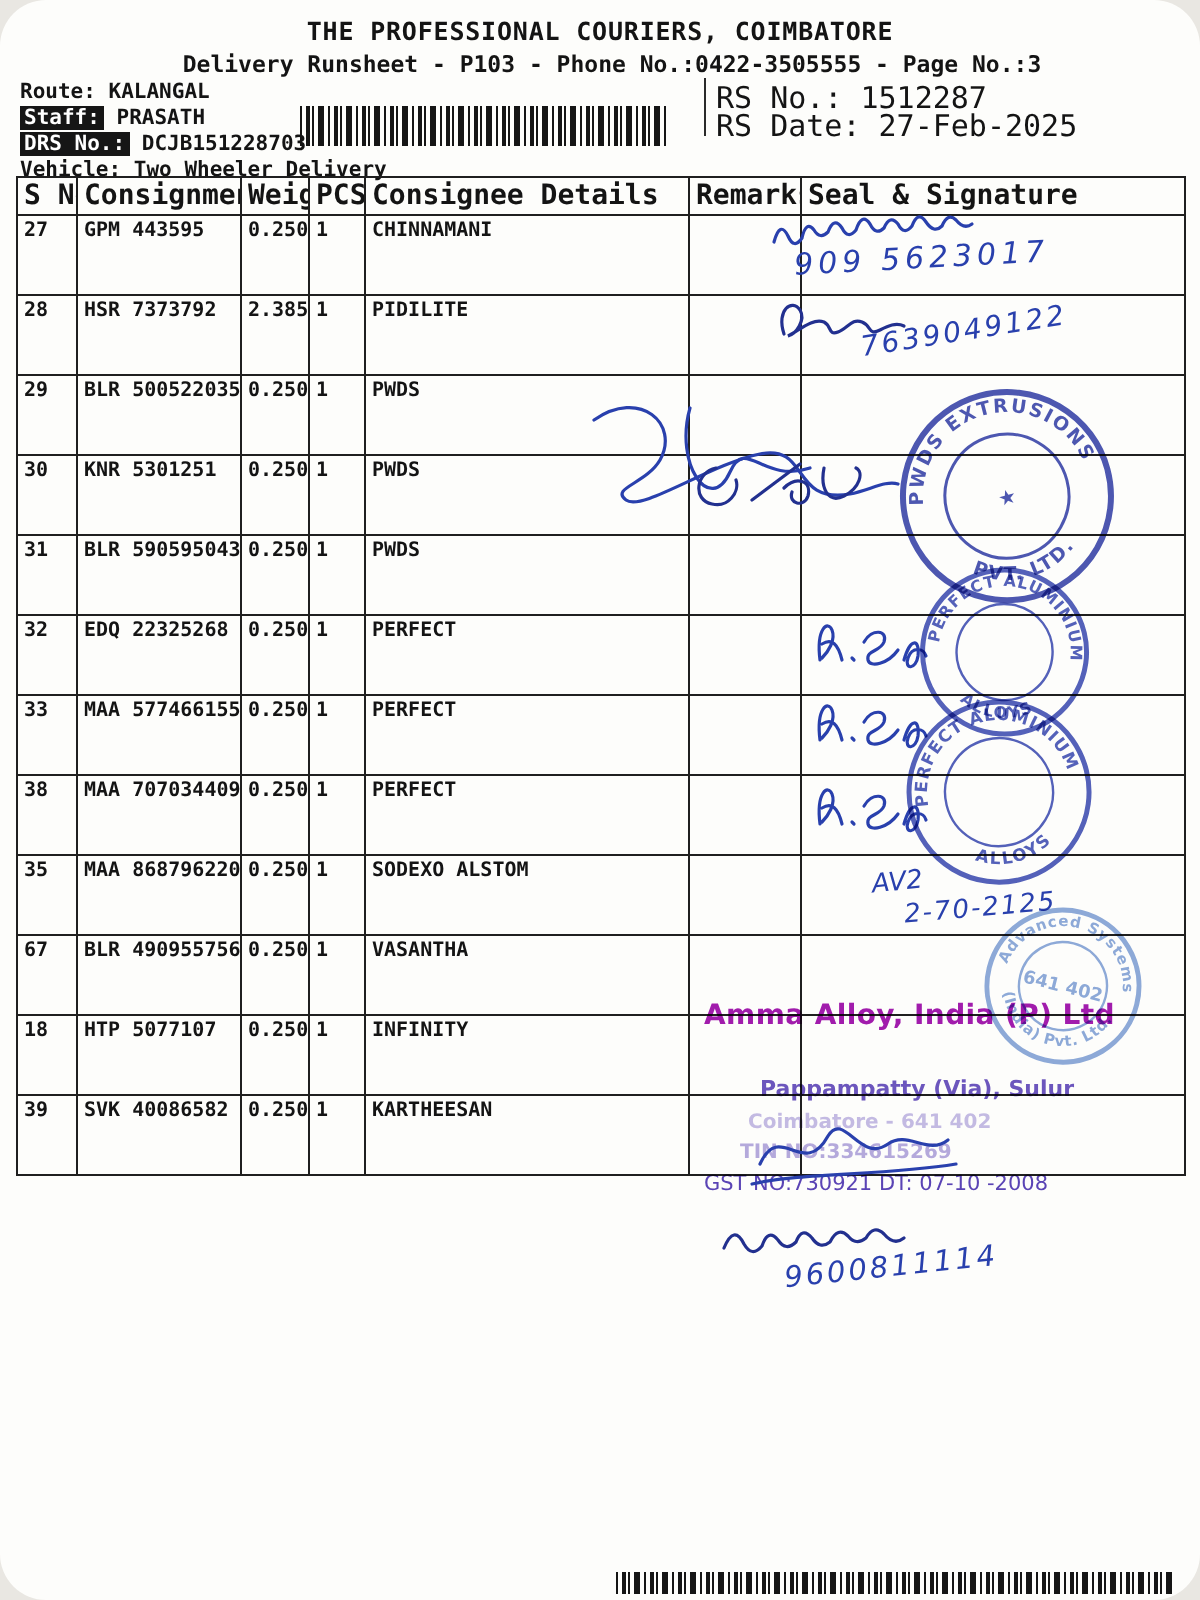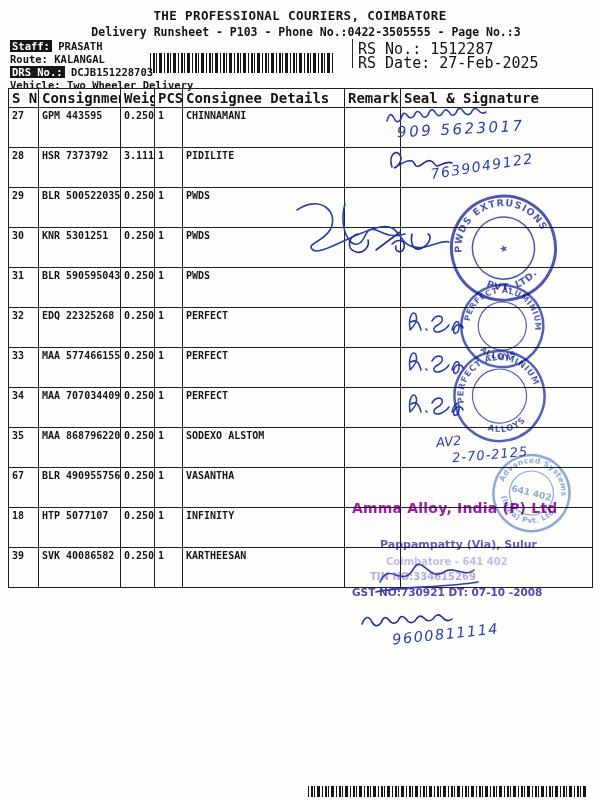--- a/index.html
+++ b/index.html
@@ -1,17 +1,17 @@
 <!DOCTYPE html>
 <html><head>
 <meta charset="utf-8">
 <style>
   *{margin:0;padding:0;box-sizing:border-box;}
   html,body{width:600px;height:800px;background:#e9e7e2;}
-  .page{position:relative;width:600px;height:800px;background:#fdfdfb;font-family:"DejaVu Sans Mono","Liberation Mono",monospace;color:#141414;overflow:hidden;}
+  .page{position:relative;width:600px;height:800px;background:#fdfdfb;font-family:"DejaVu Sans Mono","Liberation Mono",monospace;color:#141414;overflow:hidden;border-radius:23px;}
 
   .title{position:absolute;top:8px;left:0;right:0;text-align:center;font-weight:bold;font-size:12.5px;letter-spacing:.4px;}
   .subtitle{position:absolute;top:25px;left:0;right:0;text-align:center;font-weight:bold;font-size:11.5px;margin-left:12px;}
 
   .meta{position:absolute;left:10px;top:40px;font-size:10.5px;font-weight:bold;line-height:13px;white-space:nowrap;}
   .meta .mline{height:13px;}
   .inv{background:#161616;color:#fff;padding:0 2px;}
   .rsblock{position:absolute;left:358px;top:42px;font-size:15px;font-weight:normal;line-height:14px;white-space:nowrap;}
   .vline{position:absolute;left:352px;top:39px;width:1px;height:29px;background:#2a2a2a;}
 
@@ -29,33 +29,33 @@
   .sig path{fill:none;stroke:#2940ad;stroke-width:1.6;stroke-linecap:round;}
   .sig.dark path{stroke:#22308f;}
 
   .stamp{position:absolute;opacity:.85;mix-blend-mode:multiply;}
   .stamp text{font-family:"DejaVu Sans","Liberation Sans",sans-serif;font-weight:bold;}
 
   .amma{position:absolute;font-family:"DejaVu Sans","Liberation Sans",sans-serif;white-space:nowrap;mix-blend-mode:multiply;}
   .amma-l1{font-size:14px;font-weight:bold;color:#a21caf;letter-spacing:.2px;}
   .amma-sub{font-size:11px;font-weight:bold;color:#6d57c0;}
   .amma-faint{font-size:10px;font-weight:bold;color:#6d57c0;}
-  .amma-gst{font-size:10.5px;font-weight:bold;color:#5b44b8;}
+  .amma-gst{font-size:10.5px;font-weight:normal;color:#5b44b8;}
 </style>
 </head>
 <body>
 
 <div class="page">
 
   <div class="title">THE PROFESSIONAL COURIERS, COIMBATORE</div>
   <div class="subtitle">Delivery Runsheet - P103 - Phone No.:0422-3505555 - Page No.:3</div>
 
   <div class="meta">
+    <div class="mline"><span>Route:</span> <span>KALANGAL</span></div>
     <div class="mline"><span class="inv">Staff:</span> <span>PRASATH</span></div>
-    <div class="mline"><span>Route:</span> <span>KALANGAL</span></div>
     <div class="mline"><span class="inv">DRS No.:</span> <span>DCJB151228703</span></div>
     <div class="mline"><span>Vehicle:</span> <span>Two Wheeler Delivery</span></div>
   </div>
 
   <div class="vline"></div>
 
   <div class="rsblock">
     <div><span>RS No.:</span> <span>1512287</span></div>
     <div><span>RS Date:</span> <span>27-Feb-2025</span></div>
   </div>
@@ -89,21 +89,21 @@
           <td>GPM 443595</td>
           <td>0.250</td>
           <td>1</td>
           <td>CHINNAMANI</td>
           <td></td>
           <td></td>
         </tr>
         <tr>
           <td>28</td>
           <td>HSR 7373792</td>
-          <td>3.111</td>
+          <td>2.385</td>
           <td>1</td>
           <td>PIDILITE</td>
           <td></td>
           <td></td>
         </tr>
         <tr>
           <td>29</td>
           <td>BLR 5005220359</td>
           <td>0.250</td>
           <td>1</td>
@@ -141,21 +141,21 @@
         <tr>
           <td>33</td>
           <td>MAA 577466155</td>
           <td>0.250</td>
           <td>1</td>
           <td>PERFECT</td>
           <td></td>
           <td></td>
         </tr>
         <tr>
-          <td>34</td>
+          <td>38</td>
           <td>MAA 707034409</td>
           <td>0.250</td>
           <td>1</td>
           <td>PERFECT</td>
           <td></td>
           <td></td>
         </tr>
         <tr>
           <td>35</td>
           <td>MAA 868796220</td>
@@ -266,21 +266,21 @@
       <path id="advTop" d="M11,41 A30,30 0 1 1 71,41" fill="none"></path>
       <path id="advBot" d="M11,41 A30,30 0 0 0 71,41" fill="none"></path>
       <text font-size="7.5" fill="#5d86cc" letter-spacing=".4"><textPath href="#advTop" startOffset="50%" text-anchor="middle">Advanced Systems</textPath></text>
       <text font-size="7.5" fill="#5d86cc" letter-spacing=".4"><textPath href="#advBot" startOffset="50%" text-anchor="middle">(India) Pvt. Ltd.</textPath></text>
       <text x="41" y="44" font-size="9" font-weight="bold" fill="#5d86cc" text-anchor="middle">641 402</text>
     </svg>
   </div>
 
   <div class="amma amma-l1" style="left:352px;top:500px;">Amma Alloy, India (P) Ltd</div>
   <div class="amma amma-sub" style="left:380px;top:538px;">Pappampatty (Via), Sulur</div>
-  <div class="amma amma-faint" style="left:374px;top:556px;opacity:.4;margin-left:12px;">Coimbatore - 641 402</div>
+  <div class="amma amma-faint" style="left:374px;top:556px;opacity:.4;">Coimbatore - 641 402</div>
   <div class="amma amma-faint" style="left:370px;top:571px;opacity:.5;">TIN NO:334615269</div>
   <div class="amma amma-gst" style="left:352px;top:586px;">GST NO:730921 DT: 07-10 -2008</div>
 
   <svg class="ov sig" style="left:372px;top:552px;" width="110" height="45" viewBox="0 0 110 45">
     <path d="M8,30 C18,8 30,38 42,16 C50,3 58,30 72,20 C82,13 92,26 102,18"></path>
     <path d="M4,40 C30,34 70,36 106,30"></path>
   </svg>
 
   <svg class="ov sig dark" style="left:356px;top:606px;" width="110" height="26" viewBox="0 0 110 26">
     <path d="M6,18 q5,-12 10,-2 q4,7 9,1 q3,-9 8,-3 q4,6 9,1 q3,-8 8,-2 q4,6 9,2 q4,-8 9,-3 q4,5 9,1 q4,-7 9,-2 q5,6 10,2"></path>

